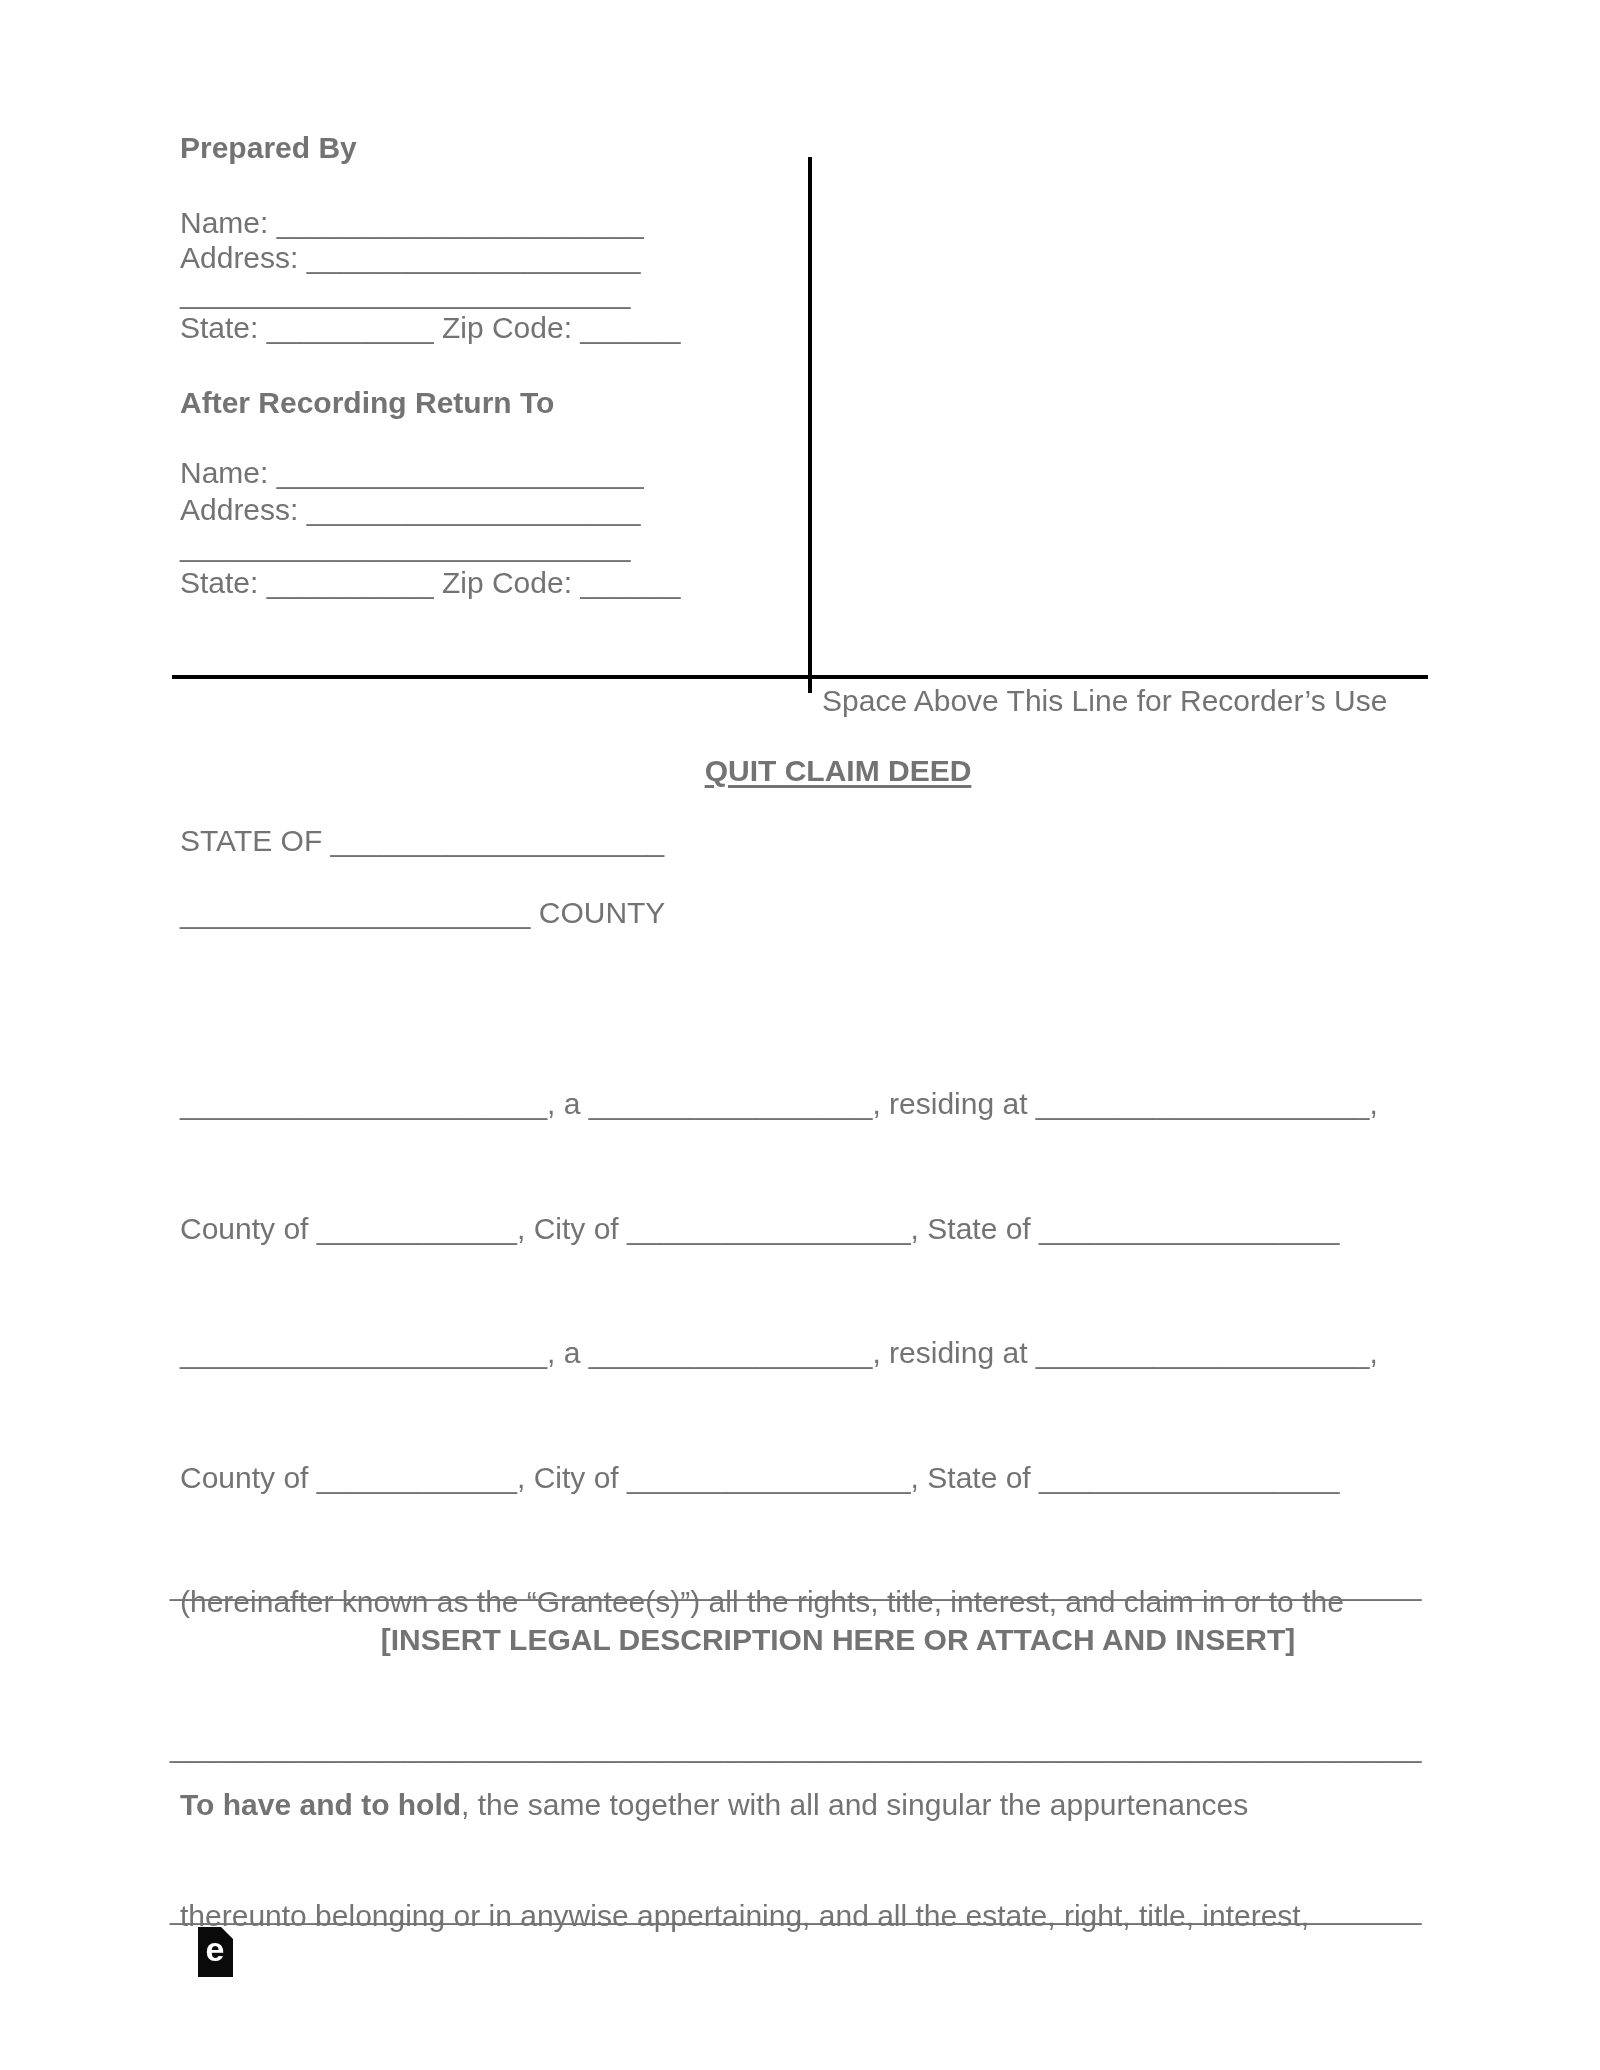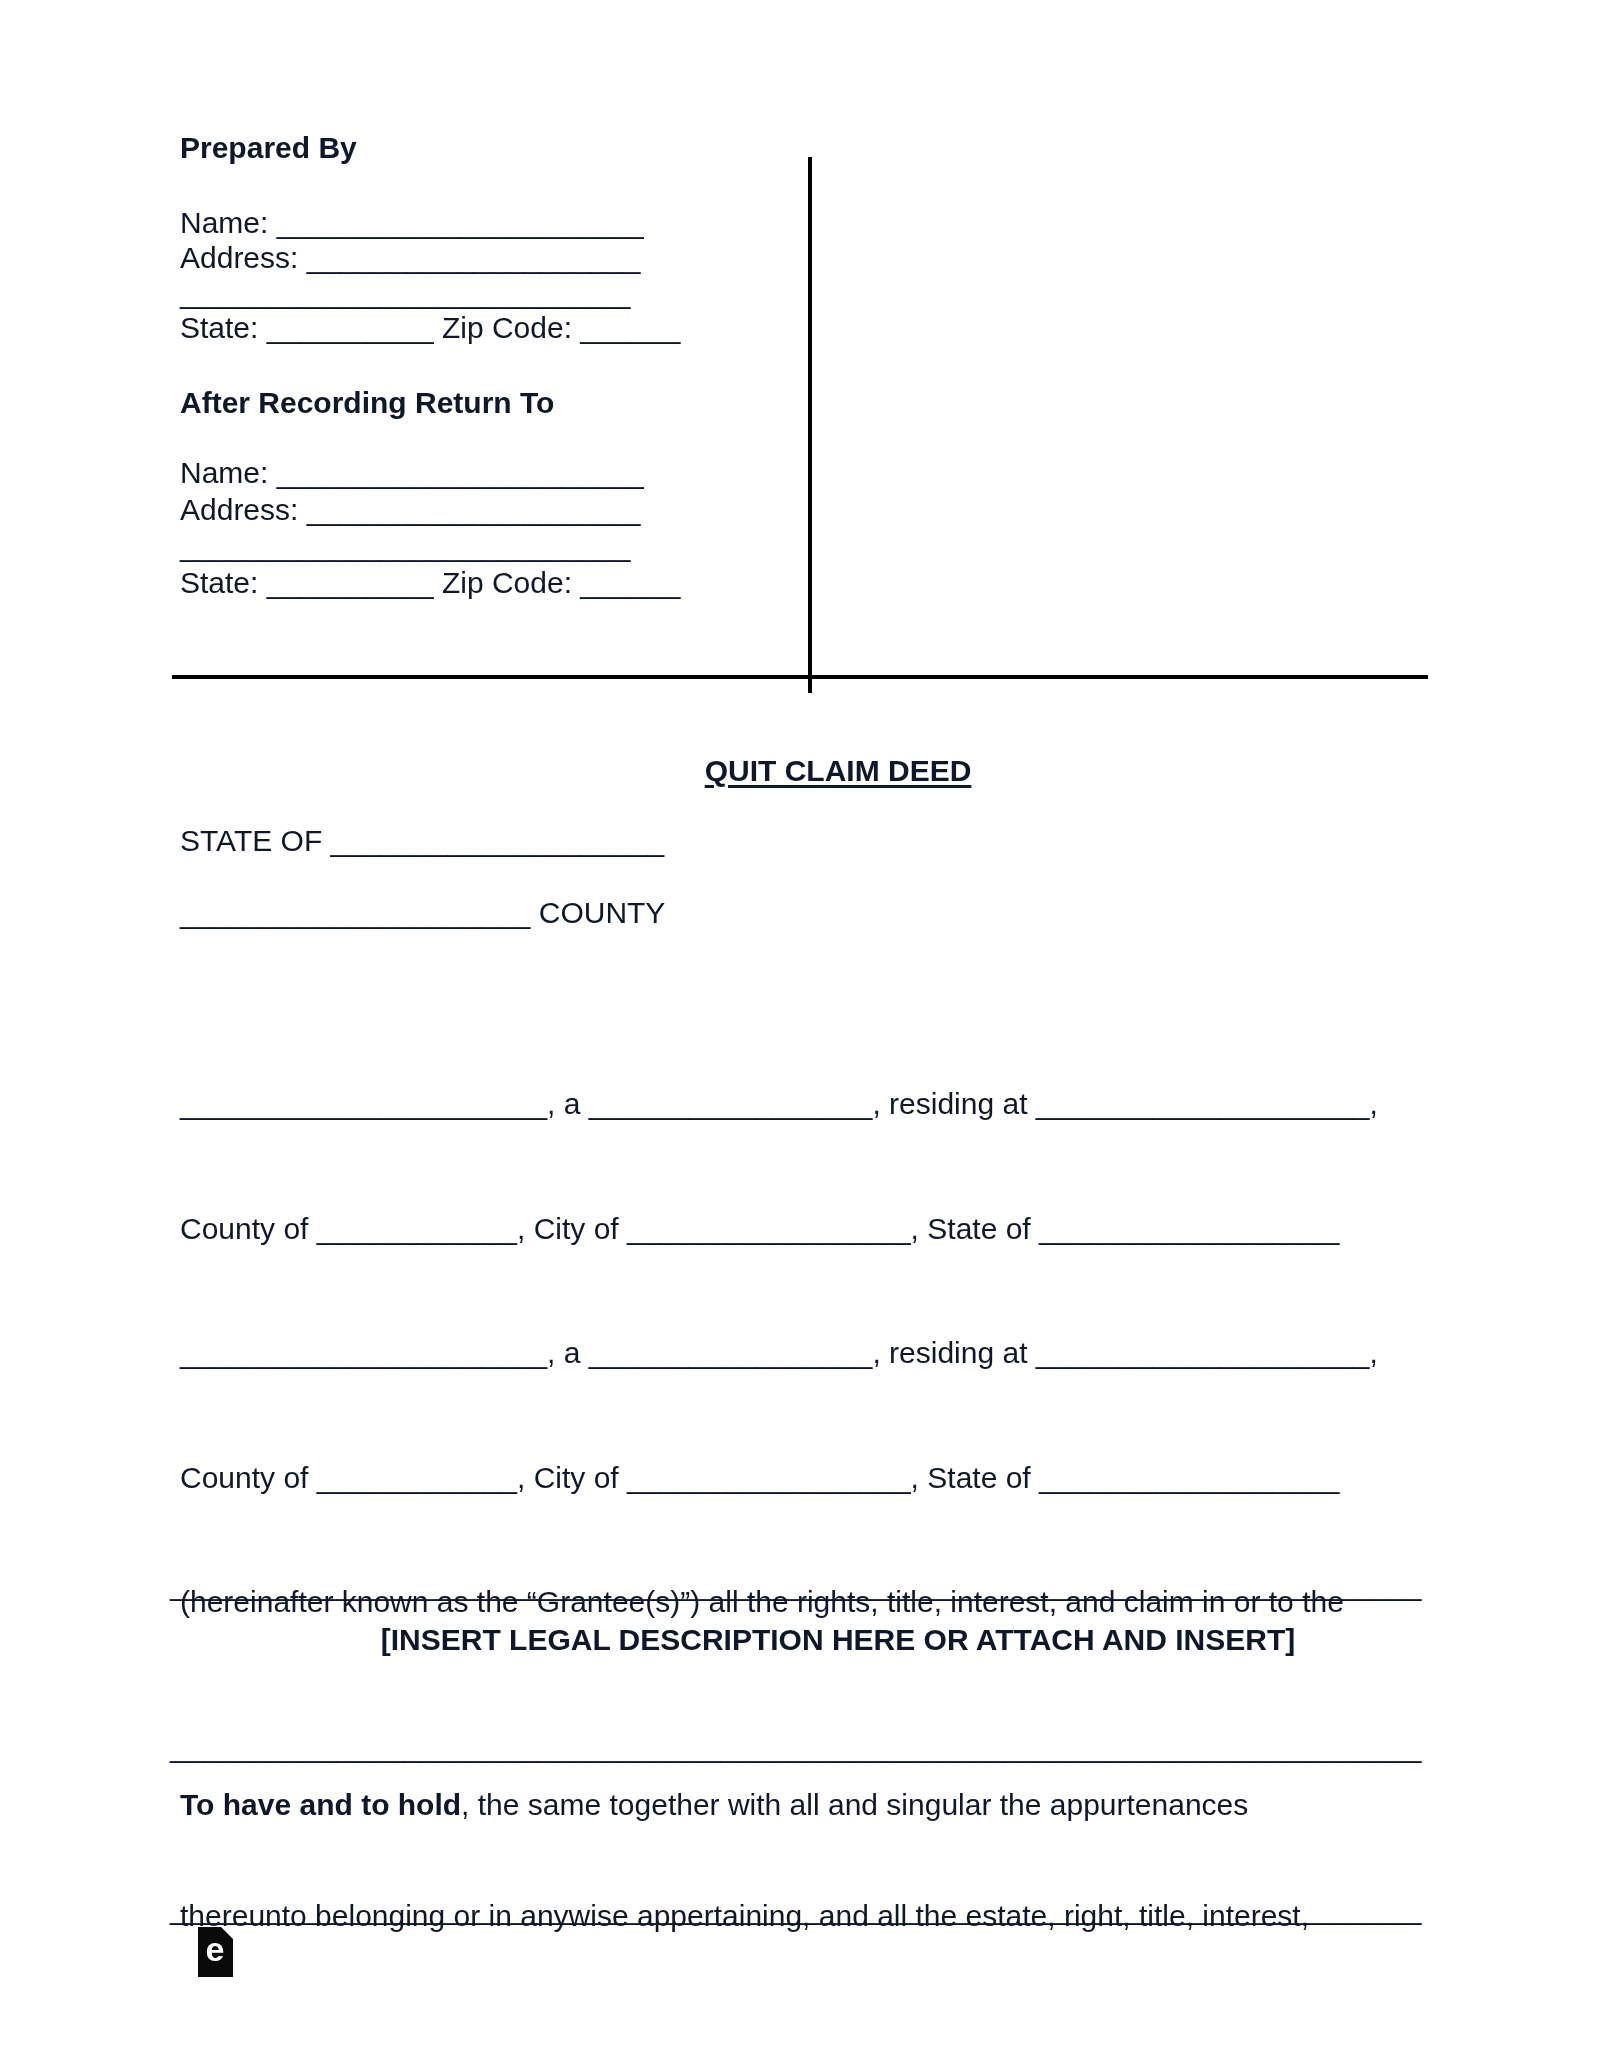--- a/index.html
+++ b/index.html
@@ -1,21 +1,21 @@
 <!DOCTYPE html>
 <html><head>
 <meta charset="utf-8">
 <style>
   html, body { margin: 0; padding: 0; background: #ffffff; }
   .page {
     position: relative;
     width: 1600px;
     height: 2070px;
     background: #ffffff;
-    color: #0f172a;
+    color: #737373;
     font-family: "Liberation Sans", sans-serif;
     font-size: 30px;
     overflow: hidden;
   }
   .line {
     position: absolute;
     white-space: pre;
     line-height: 30px;
   }
   .para {
@@ -59,20 +59,21 @@
 
   <div class="line b" style="left:180px;top:388px">After Recording Return To</div>
   <div class="line" style="left:180px;top:458px">Name: ______________________</div>
   <div class="line" style="left:180px;top:495px">Address: ____________________</div>
   <div class="line" style="left:180px;top:531px">___________________________</div>
   <div class="line" style="left:180px;top:568px">State: __________ Zip Code: ______</div>
 
   <div class="vline"></div>
   <div class="hrule"></div>
 
+  <div class="line" style="left:822px;top:686px">Space Above This Line for Recorder’s Use</div>
 
   <div class="line b u center" style="top:756px">QUIT CLAIM DEED</div>
 
   <div class="line" style="left:180px;top:898px">_____________________ COUNTY</div>
   <div class="line" style="left:180px;top:826px">STATE OF ____________________</div>
 
   <div class="para" id="main-para">
     <div>______________________, a _________________, residing at ____________________,</div>
     <div>County of ____________, City of _________________, State of __________________</div>
     <div>______________________, a _________________, residing at ____________________,</div>

